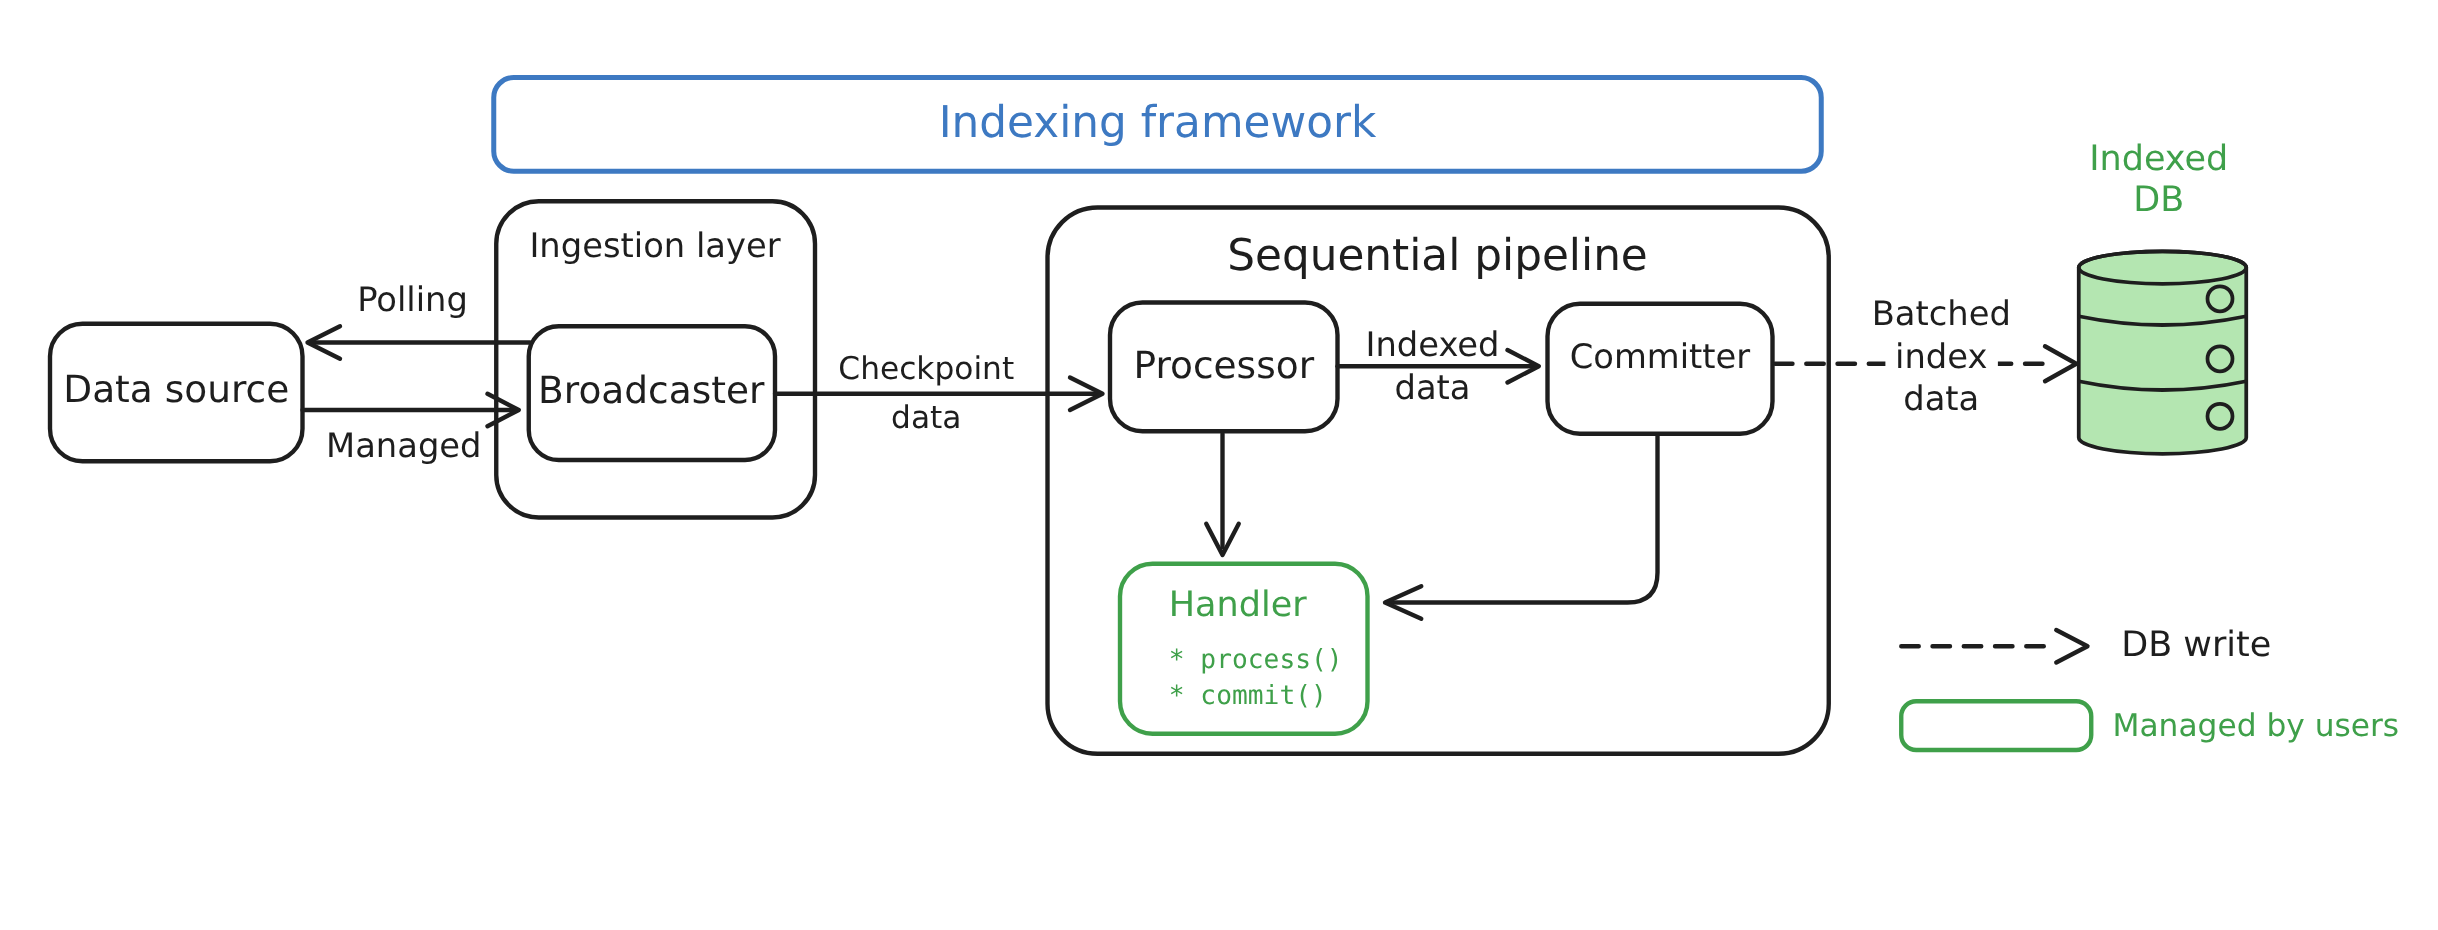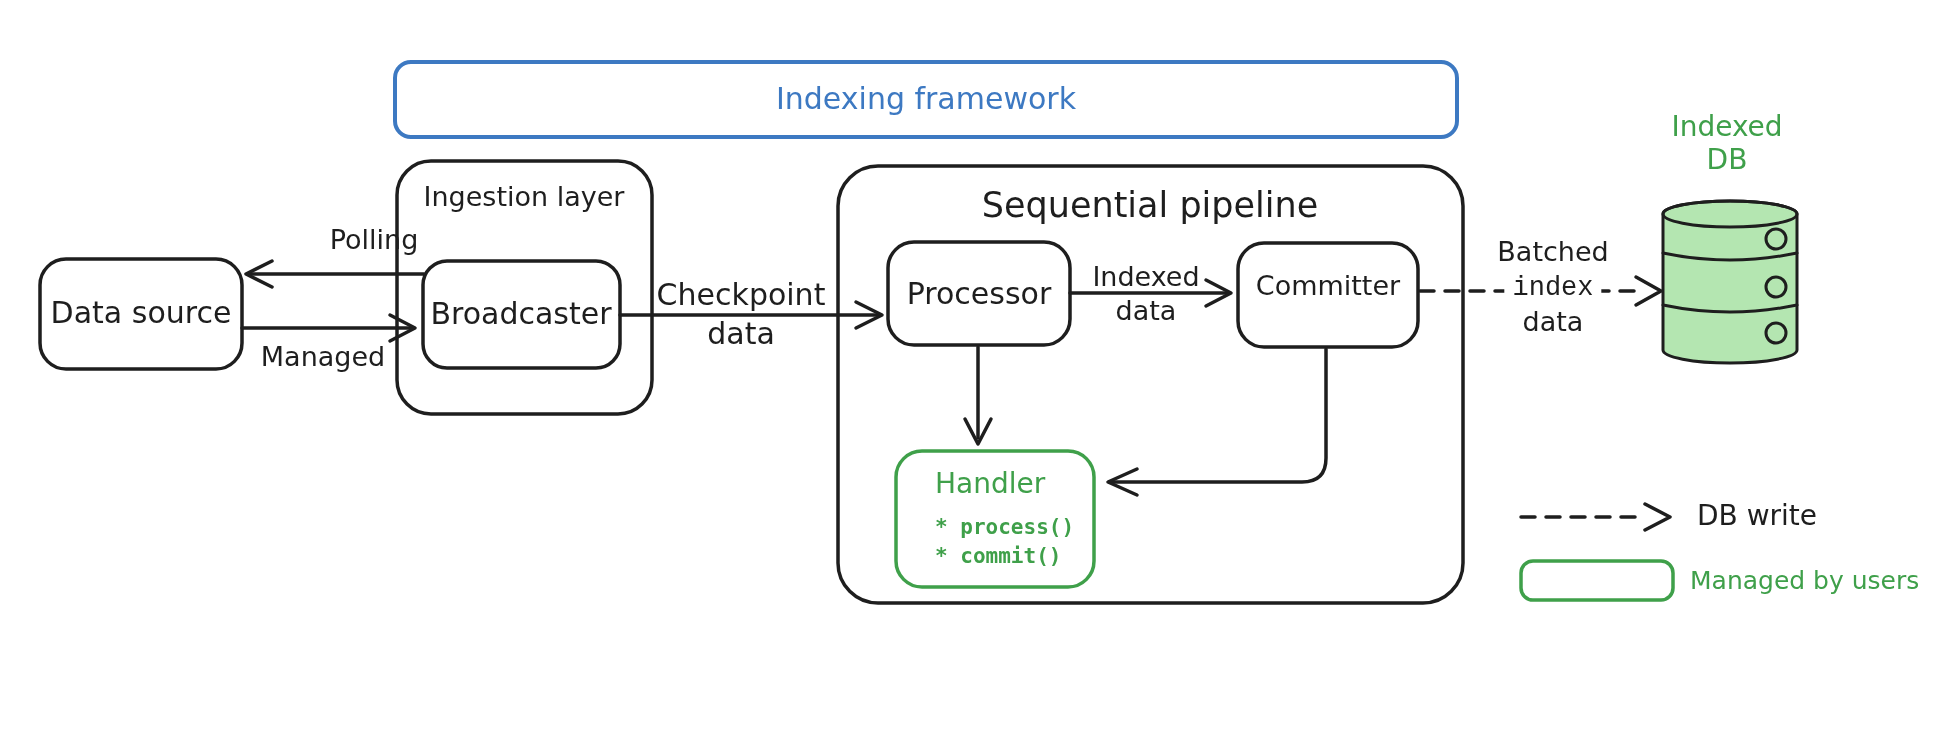--- a/index.html
+++ b/index.html
@@ -25,21 +25,21 @@
   .dash{stroke-dasharray:14 11;}
   .dbfill{fill:var(--db-fill);}
   
   .lbl{position:absolute;color:var(--ink);white-space:nowrap;line-height:1.15;}
   .ctr{transform:translate(-50%,-50%);}
   .ctrx{transform:translateX(-50%);text-align:center;}
   .ctry{transform:translateY(-50%);}
   .blue-t{color:var(--blue);}
   .green-t{color:var(--green);}
   .mono{font-family:"DejaVu Sans Mono", monospace;}
-  .masked{background:#ffffff;padding:0 8px;display:inline-block;font-family:Liberation Mono, monospace;}
+  .masked{background:#ffffff;padding:0 8px;display:inline-block;}
   .blk{display:block;}
 </style>
 </head>
 <body>
 
 <div class="canvas">
 
   <svg width="1950" height="744" viewBox="0 0 1950 744">
 
     <rect class="s blue" x="395" y="62" width="1062" height="75" rx="16"></rect>
@@ -90,51 +90,51 @@
       <path class="s" d="M1636,277 L1661,291 L1636,305"></path>
     </g>
 
     <g>
       <path class="s dash" d="M1521,517 H1643"></path>
       <path class="s" d="M1645,504 L1670,517 L1645,530"></path>
     </g>
     <rect class="s green" x="1521" y="561" width="152" height="39" rx="12"></rect>
   </svg>
 
-  <div class="lbl ctr blue-t" style="left:926px;top:99px;font-size:30px;">Indexing framework</div>
+  <div class="lbl ctr blue-t" style="left:926px;top:99px;font-size:35px;">Indexing framework</div>
 
   <div class="lbl ctr" style="left:141px;top:313px;font-size:30px;">Data source</div>
 
   <div class="lbl ctr" style="left:524px;top:197px;font-size:27px;">Ingestion layer</div>
 
   <div class="lbl ctr" style="left:521px;top:314px;font-size:30px;">Broadcaster</div>
 
-  <div class="lbl ctr" style="left:330px;top:240px;font-size:27px;margin-left:44px;">Polling</div>
+  <div class="lbl ctr" style="left:330px;top:240px;font-size:27px;">Polling</div>
 
   <div class="lbl ctr" style="left:323px;top:357px;font-size:27px;">Managed</div>
 
-  <div class="lbl ctrx" style="left:741px;top:275px;font-size:30px;line-height:39px;">
+  <div class="lbl ctrx" style="left:741px;top:275px;font-size:25px;line-height:39px;">
     <span class="blk">Checkpoint</span>
     <span class="blk">data</span>
   </div>
 
   <div class="lbl ctr" style="left:1150px;top:205px;font-size:35px;">Sequential pipeline</div>
 
   <div class="lbl ctr" style="left:979px;top:294px;font-size:30px;">Processor</div>
 
   <div class="lbl ctrx" style="left:1146px;top:260px;font-size:27px;line-height:34px;">
     <span class="blk">Indexed</span>
     <span class="blk">data</span>
   </div>
 
   <div class="lbl ctr" style="left:1328px;top:286px;font-size:27px;">Committer</div>
 
   <div class="lbl ctry green-t" style="left:935px;top:484px;font-size:28px;text-align:center;">Handler</div>
 
-  <div class="lbl mono green-t" style="left:935px;top:513px;font-size:21px;line-height:29px;font-weight:bold;">
+  <div class="lbl mono green-t" style="left:935px;top:513px;font-size:21px;line-height:29px;">
     <span class="blk">* process()</span>
     <span class="blk">* commit()</span>
   </div>
 
   <div class="lbl ctrx" style="left:1553px;top:235px;font-size:27px;line-height:34px;">
     <span class="blk">Batched</span>
     <span class="blk"><span class="masked">index</span></span>
     <span class="blk">data</span>
   </div>
 

